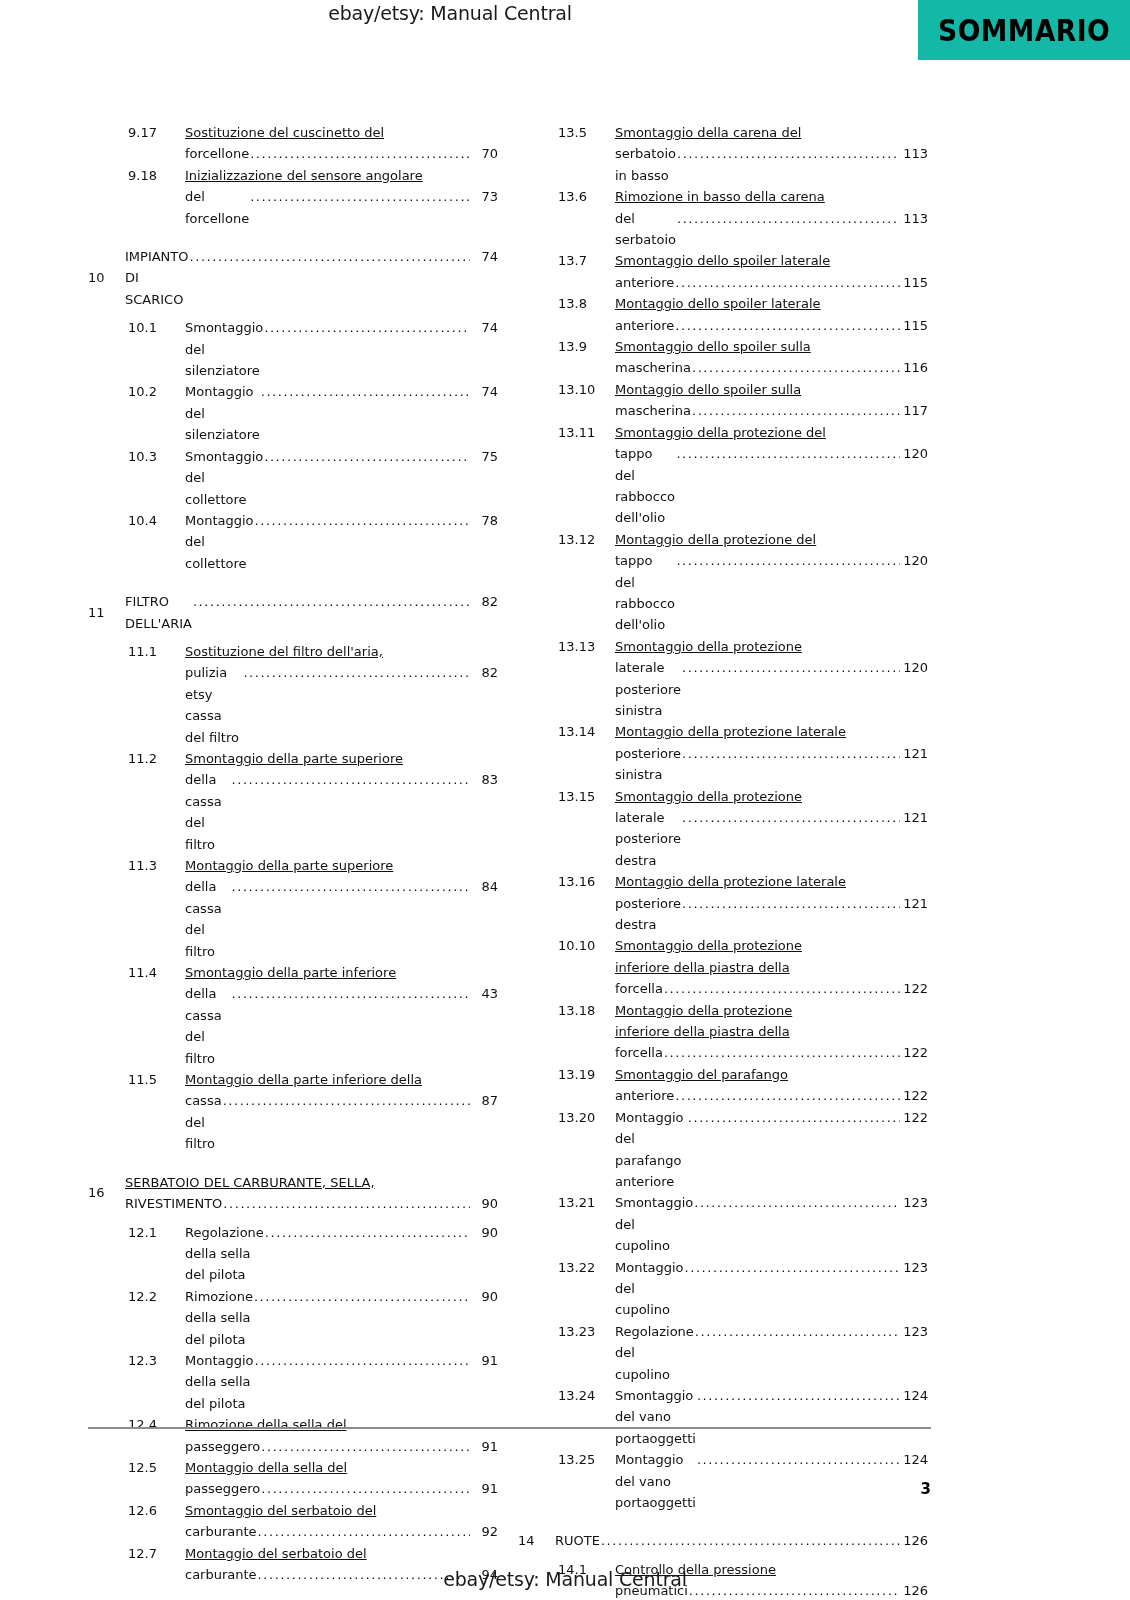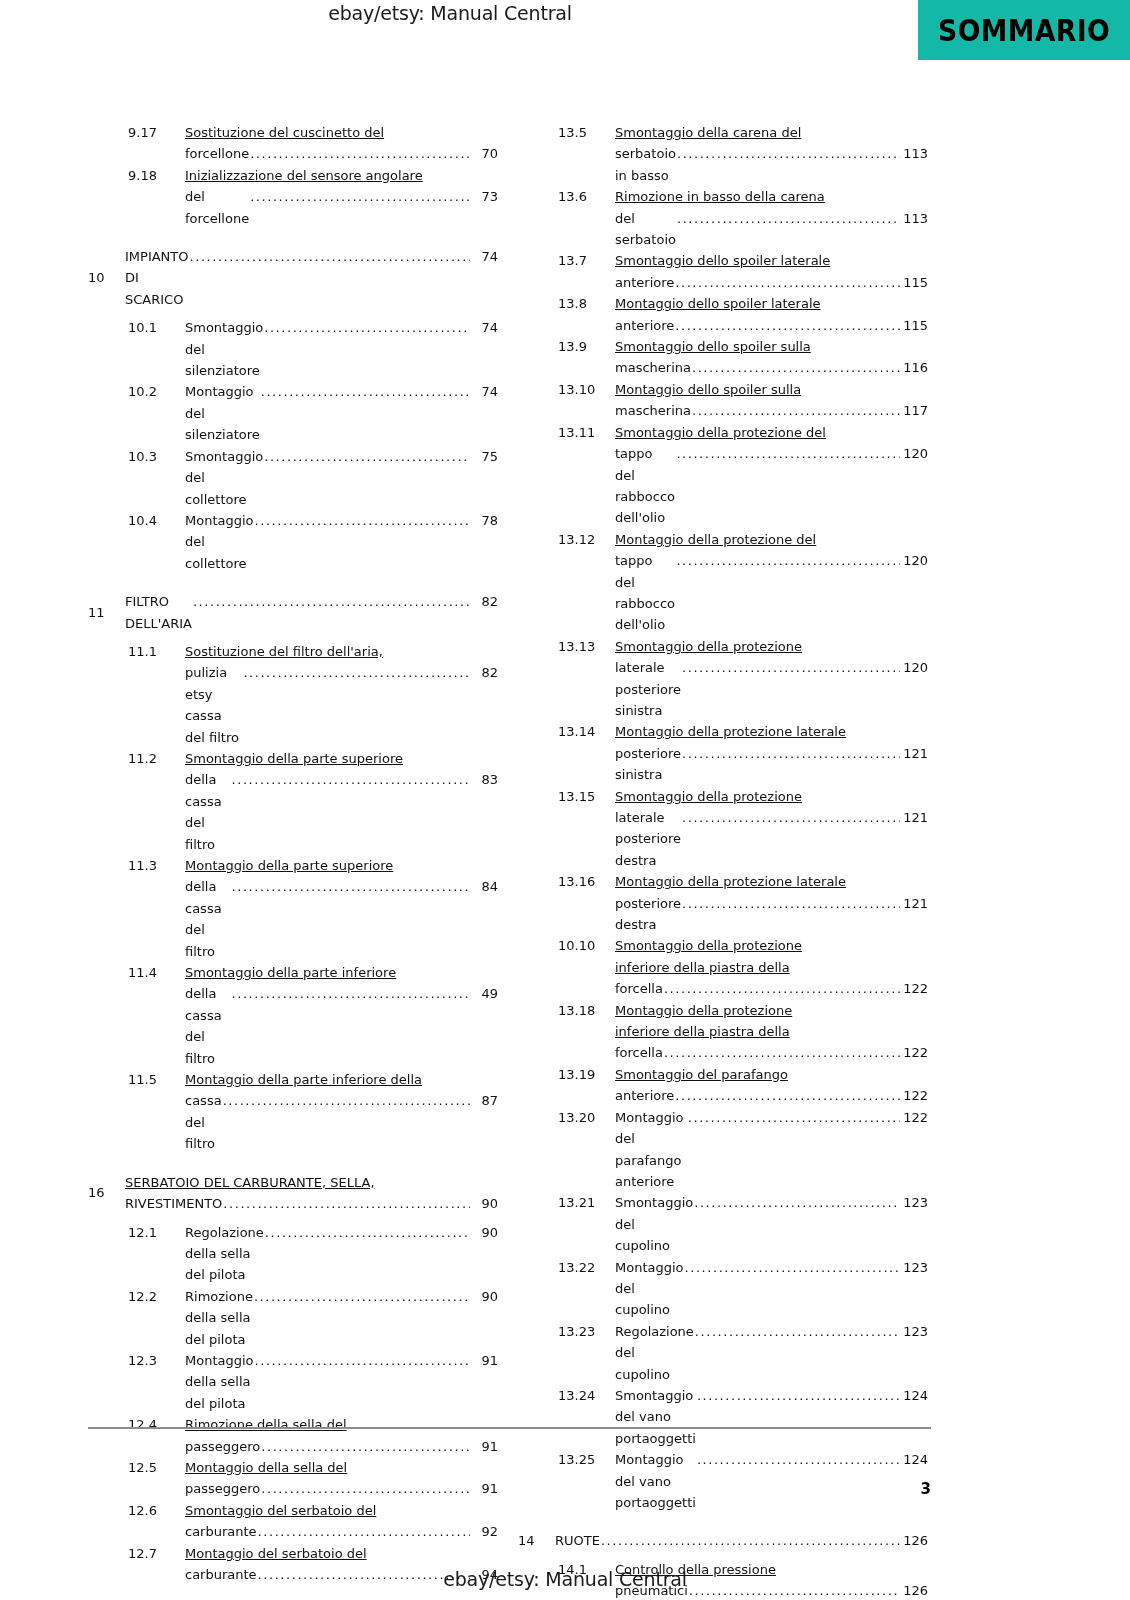--- a/index.html
+++ b/index.html
@@ -274,21 +274,21 @@
           </div>
         </div>
       </div>
       <div class="toc-entry level-2">
         <div class="num">11.4</div>
         <div class="body">
           <div class="wrapline">Smontaggio della parte inferiore</div>
           <div class="leaderline">
             <span class="lead-text">della cassa del filtro</span>
             <span class="dots">........................................................................................................................</span>
-            <span class="page">49</span>
+            <span class="page">43</span>
           </div>
         </div>
       </div>
       <div class="toc-entry level-2">
         <div class="num">11.5</div>
         <div class="body">
           <div class="wrapline">Montaggio della parte inferiore della</div>
           <div class="leaderline">
             <span class="lead-text">cassa del filtro</span>
             <span class="dots">........................................................................................................................</span>

